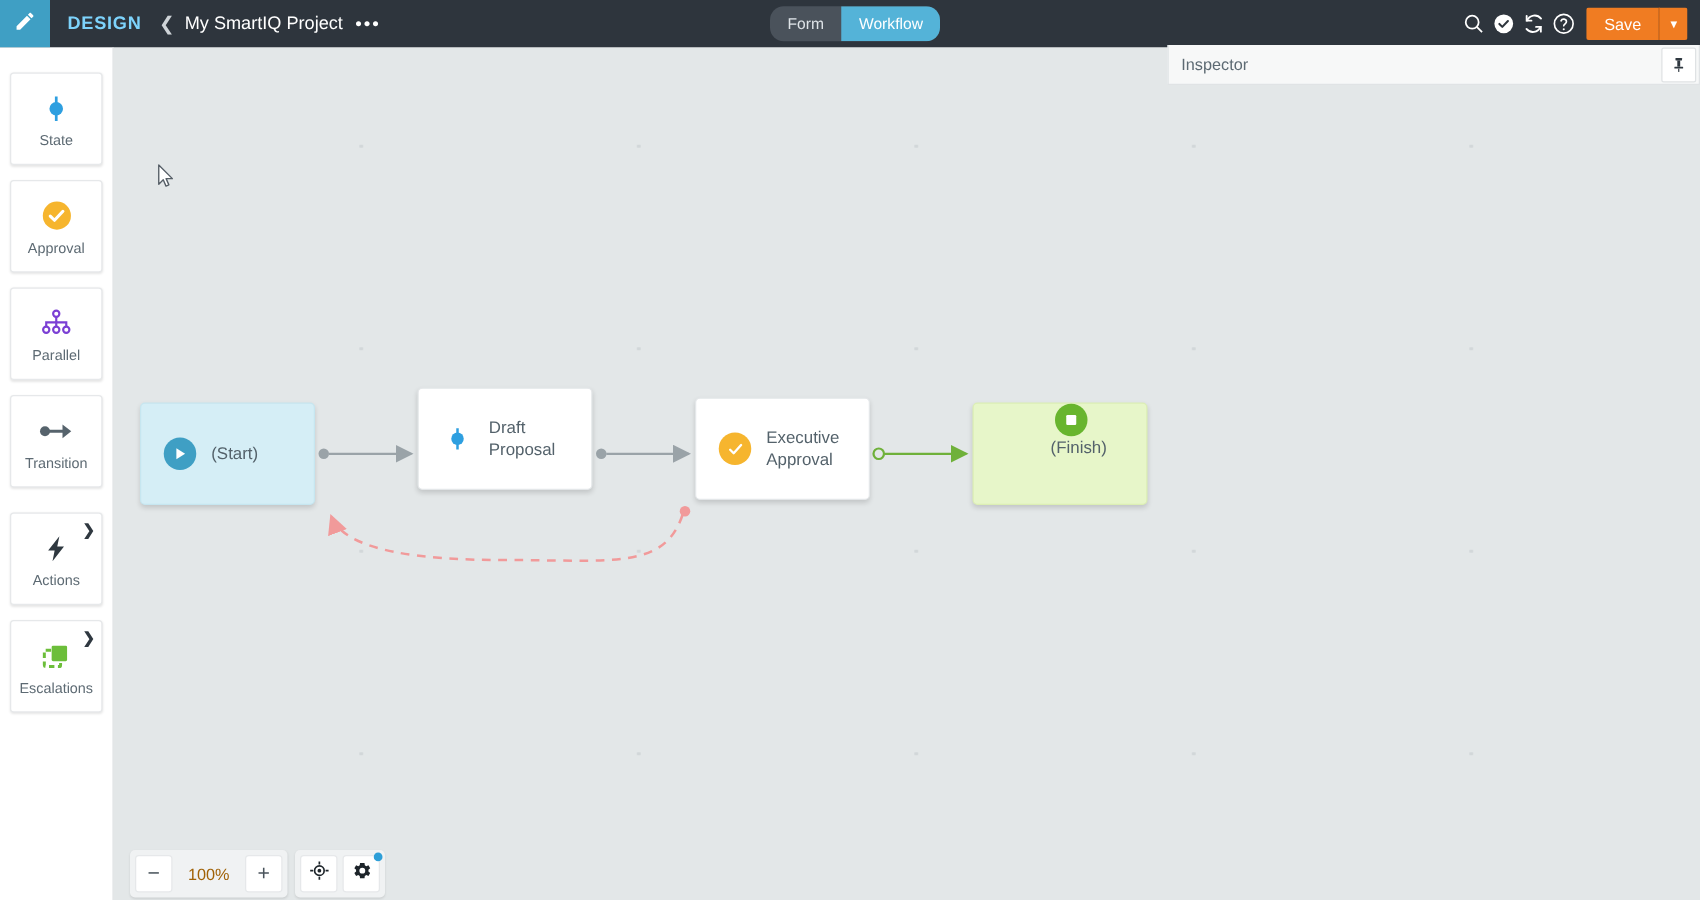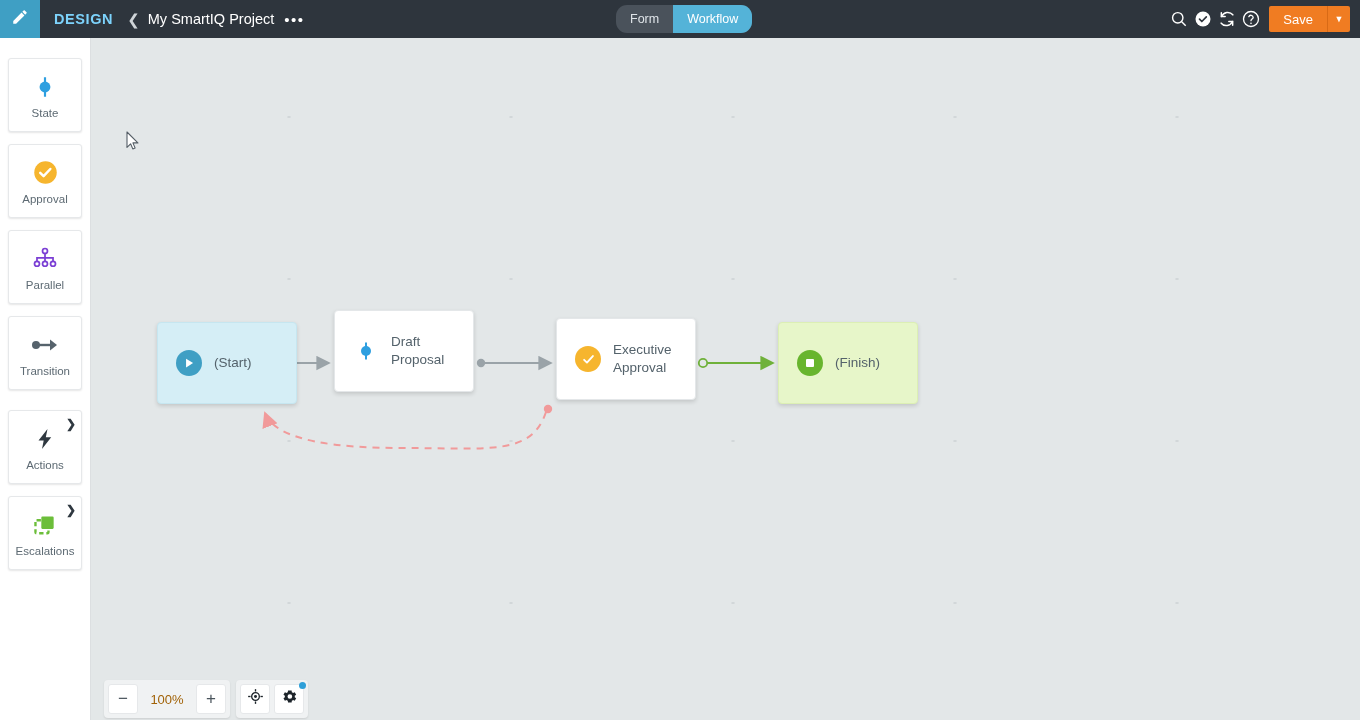--- a/index.html
+++ b/index.html
@@ -87,21 +87,21 @@
     background-position: 87px -2px;
     overflow: hidden;
   }
 
   .node {
     position: absolute; border-radius: 4px;
     box-shadow: 0 2px 4px rgba(0,0,0,.14);
     display: flex; align-items: center; padding-left: 18px; box-sizing: border-box;
   }
   .node .nlabel { font-size: 13.5px; color: #54626b; margin-left: 12px; line-height: 1.3; }
-  .node-start  { background: #d5eef6; border: 1px solid #c6e6f0; margin-left: 45px; }
+  .node-start  { background: #d5eef6; border: 1px solid #c6e6f0; }
   .node-plain  { background: #ffffff; border: 1px solid #e4e7e9; }
   .node-finish { background: #e7f6c9; border: 1px solid #dcefb4; }
 
   .badge { width: 26px; height: 26px; border-radius: 50%; display: flex; align-items: center; justify-content: center; flex: none; }
   .badge-start  { background: #3f9fc4; }
   .badge-finish { background: #68b52e; }
   .badge-approval { background: #f6b52e; }
 
   .inspector {
     position: absolute; left: 934px; top: 36px; width: 426px; height: 32px;
@@ -327,30 +327,41 @@
     <div class="node node-plain" style="left:465px;top:280px;width:140px;height:82px;">
       <span class="badge badge-approval">
         <svg width="15" height="15" viewBox="0 0 24 24" fill="none" stroke="#ffffff" stroke-width="3" stroke-linecap="round" stroke-linejoin="round">
           <path d="M5 12.5l4.5 4.5L19 6.5"></path>
         </svg>
       </span>
       <span class="nlabel" style="white-space:pre-line;">Executive
 Approval</span>
     </div>
 
-    <div class="node node-finish" style="left:687px;top:284px;width:140px;height:82px;">
+    <div class="node node-finish" style="left:687px;top:284px;width:140px;height:82px;flex-direction:column;">
       <span class="badge badge-finish">
         <svg width="12" height="12" viewBox="0 0 12 12">
             <rect x="2" y="2" width="8" height="8" rx="1" fill="#ffffff"></rect>
           </svg>
       </span>
       <span class="nlabel">(Finish)</span>
     </div>
   </div>
 
+  <div class="inspector">
+    <span class="ititle">Inspector</span>
+    <span class="pin-btn">
+      <svg width="14" height="14" viewBox="0 0 24 24" fill="#2f3840">
+        <rect x="7.5" y="2.5" width="9" height="3.2" rx=".6"></rect>
+        <rect x="10" y="5.7" width="4" height="8.6"></rect>
+        <rect x="6" y="14.3" width="12" height="2.6" rx=".6"></rect>
+        <rect x="11.2" y="16.9" width="1.6" height="4.6"></rect>
+      </svg>
+    </span>
+  </div>
 
   <div class="zoombar">
     <div class="zgroup">
       <div class="zbtn">−</div>
       <div class="zval">100%</div>
       <div class="zbtn">+</div>
     </div>
     <div class="zgroup">
       <div class="zbtn">
         <span>

